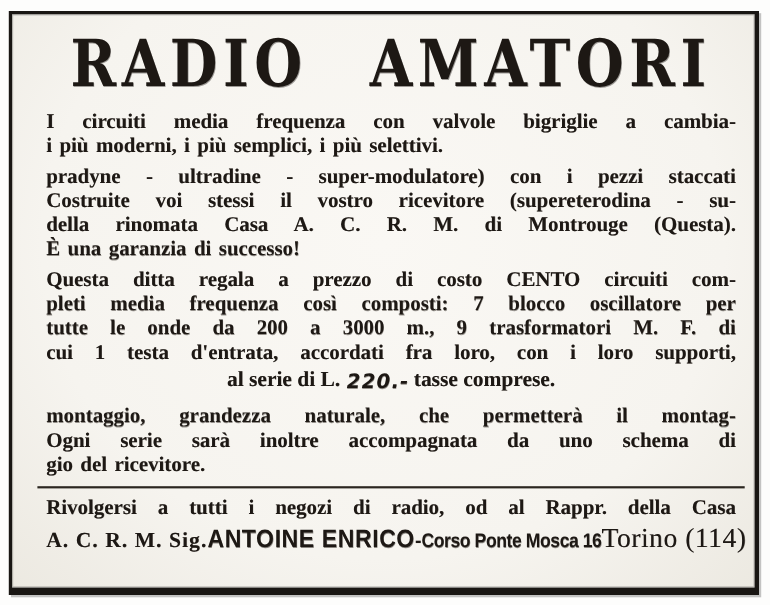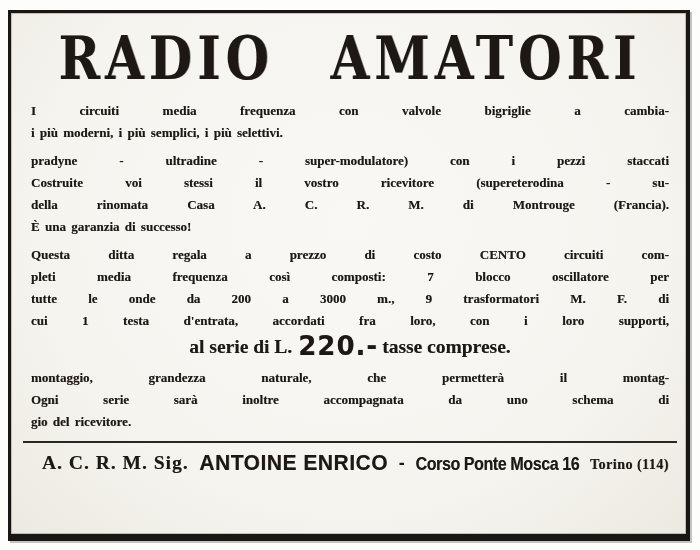--- a/index.html
+++ b/index.html
@@ -20,81 +20,81 @@
     position:absolute;
     left:8px; top:10px; right:10px; bottom:9px;
     background:radial-gradient(ellipse at 50% 40%, #faf8f4 0%, var(--paper) 65%, #ece9e1 100%);
     border:3px solid var(--border);
     border-right-width:4px;
     border-bottom-width:7px;
     box-shadow: inset 0 0 0 1px rgba(25,22,19,0.22), 2px 2px 0 rgba(25,22,19,0.25);
   }
   .ad-inner{
     position:absolute; inset:0;
-    padding:8px 17px 6px 20px;
+    padding:8px 17px 6px 31px;
   }
   .ad-title{
     font-family:"DejaVu Serif", serif;
     font-weight:bold;
     font-size:50px;
     letter-spacing:5px;
     word-spacing:34px;
     text-align:center;
     transform:scaleY(1.18);
     transform-origin:50% 55%;
     margin:8px 0 12px 0;
     white-space:nowrap;
     text-shadow:0.6px 0.6px 0 rgba(20,16,12,0.4);
   }
   .para{ margin-bottom:6px; }
   .line{
     font-weight:bold;
-    font-size:13px;
+    font-size:19px;
     line-height:22px;
     text-align:justify;
     text-align-last:justify;
     text-justify:inter-word;
     word-spacing:2px;
     text-shadow:0.3px 0.3px 0 rgba(30,24,18,0.45);
     white-space:nowrap;
   }
   .line.last{ text-align:center; text-align-last:left; }
   .price-line{
     text-align:center;
     font-weight:bold;
     font-size:19.5px;
     line-height:28px;
     text-shadow:0.3px 0.3px 0 rgba(30,24,18,0.45);
   }
   .price-value{
     font-family:"DejaVu Sans", sans-serif;
     font-weight:bold;
-    font-size:26px;
+    font-size:18px;
     letter-spacing:1px;
     padding:0 4px 0 6px;
     vertical-align:-2px;
+    font-style:italic;
   }
   .divider-rule{
     border:none;
     border-top:2px solid #2b2620;
     margin:8px -8px 7px -8px;
   }
   .footer-line2{
     display:flex;
     justify-content:space-between;
     align-items:baseline;
     margin-top:3px;
     white-space:nowrap;
   }
   .f2-prefix{
     font-weight:bold;
     font-size:19.5px;
     letter-spacing:1px;
     text-shadow:0.3px 0.3px 0 rgba(30,24,18,0.45);
-    margin-left:11px;
   }
   .f2-name{
     font-family:"Liberation Sans", sans-serif;
     font-weight:bold;
     font-size:21px;
     letter-spacing:0.5px;
     transform:scaleY(1.08);
     text-shadow:0.4px 0.4px 0 rgba(30,24,18,0.5);
   }
   .f2-dash{
@@ -104,43 +104,43 @@
   }
   .f2-address{
     font-family:"Liberation Sans", sans-serif;
     font-weight:bold;
     font-size:16px;
     letter-spacing:-0.4px;
     transform:scaleY(1.12);
     text-shadow:0.3px 0.3px 0 rgba(30,24,18,0.5);
   }
   .f2-city{
-    font-weight:bold;
-    font-size:14px;
+    font-weight:normal;
+    font-size:25px;
     letter-spacing:0.5px;
     text-shadow:0.4px 0.4px 0 rgba(30,24,18,0.5);
   }
 </style>
 </head>
 <body>
 
 <div class="ad-frame">
   <div class="ad-inner">
 
     <h1 class="ad-title">RADIO AMATORI</h1>
 
     <div class="para">
       <div class="line">I circuiti media frequenza con valvole bigriglie a cambia-</div>
       <div class="line last">i più moderni, i più semplici, i più selettivi.</div>
     </div>
 
     <div class="para">
       <div class="line">pradyne - ultradine - super-modulatore) con i pezzi staccati</div>
       <div class="line">Costruite voi stessi il vostro ricevitore (supereterodina - su-</div>
-      <div class="line">della rinomata Casa A. C. R. M. di Montrouge (Francia).</div>
+      <div class="line">della rinomata Casa A. C. R. M. di Montrouge (Questa).</div>
       <div class="line last">È una garanzia di successo!</div>
     </div>
 
     <div class="para">
       <div class="line">Questa ditta regala a prezzo di costo CENTO circuiti com-</div>
       <div class="line">pleti media frequenza così composti: 7 blocco oscillatore per</div>
       <div class="line">tutte le onde da 200 a 3000 m., 9 trasformatori M. F. di</div>
       <div class="line">cui 1 testa d'entrata, accordati fra loro, con i loro supporti,</div>
       <div class="price-line">
         <span>al serie di L.</span><span class="price-value">220.-</span><span>tasse comprese.</span>
@@ -149,20 +149,21 @@
 
     <div class="para">
       <div class="line">montaggio, grandezza naturale, che permetterà il montag-</div>
       <div class="line">Ogni serie sarà inoltre accompagnata da uno schema di</div>
       <div class="line last">gio del ricevitore.</div>
     </div>
 
     <hr class="divider-rule">
 
     <div class="footer">
+      <div class="line">Rivolgersi a tutti i negozi di radio, od al Rappr. della Casa</div>
       <div class="footer-line2">
         <span class="f2-prefix">A. C. R. M. Sig.</span>
         <span class="f2-name">ANTOINE ENRICO</span>
         <span class="f2-dash">-</span>
         <span class="f2-address">Corso Ponte Mosca 16</span>
         <span class="f2-city">Torino (114)</span>
       </div>
     </div>
 
   </div>

